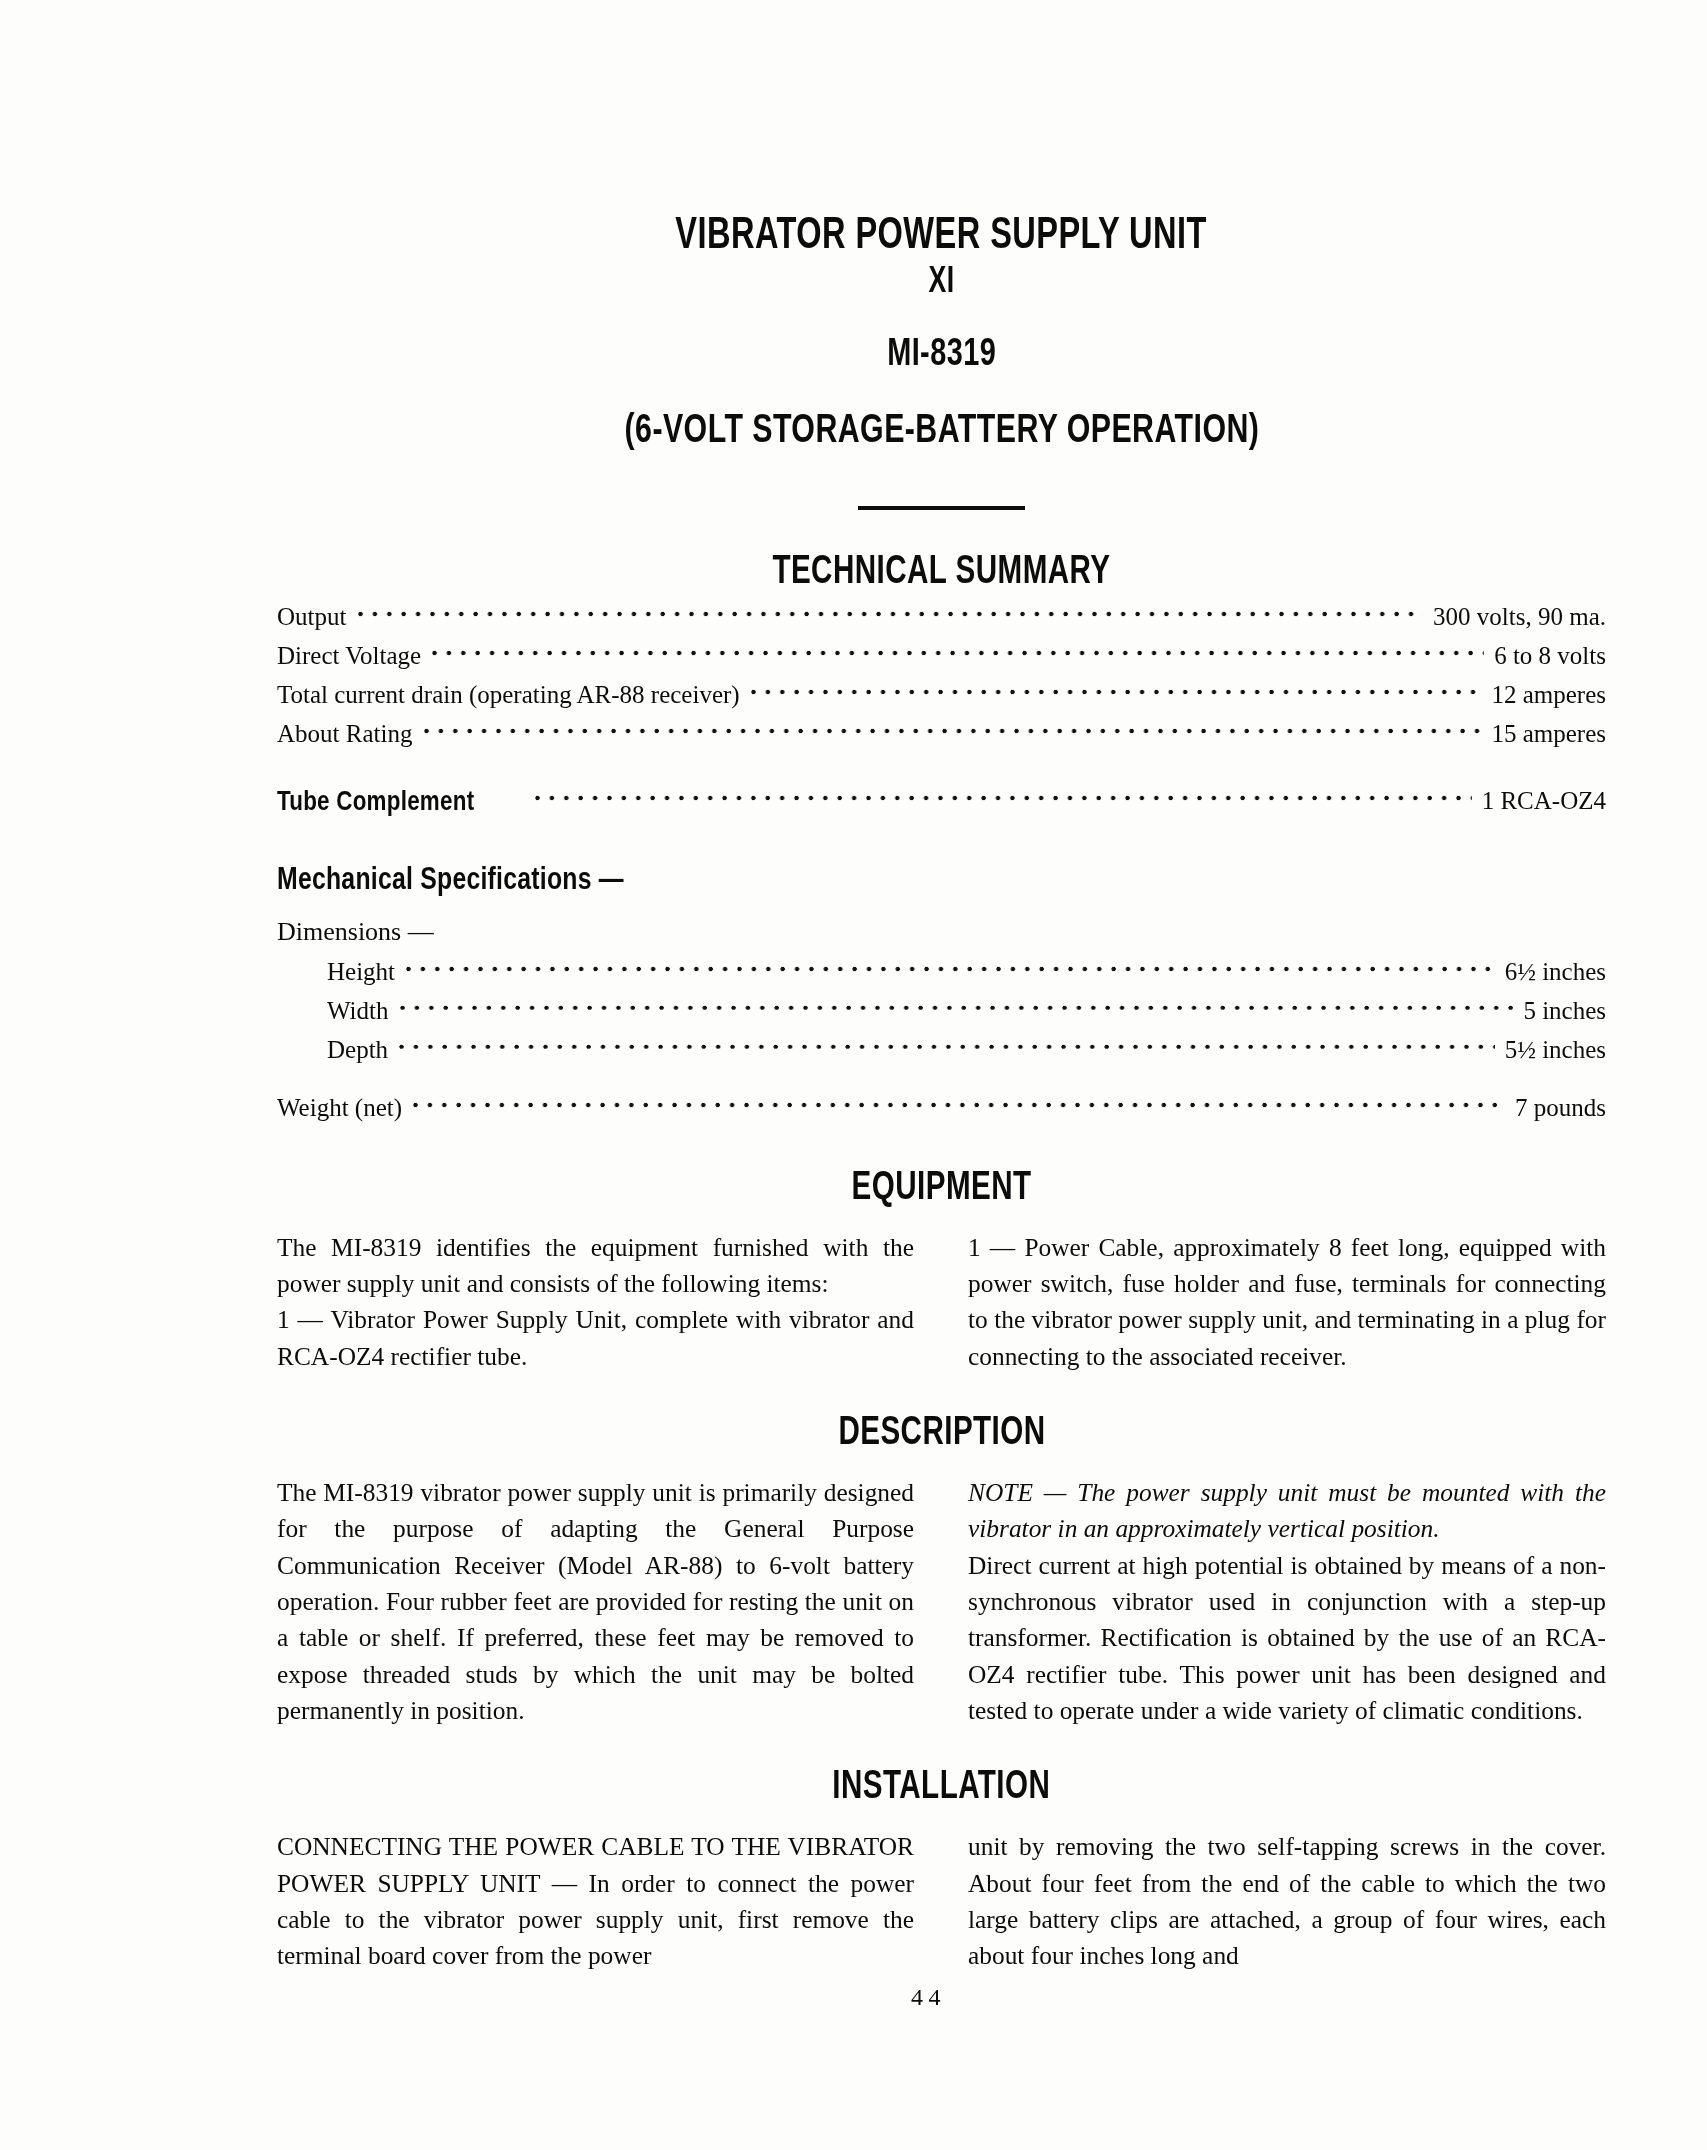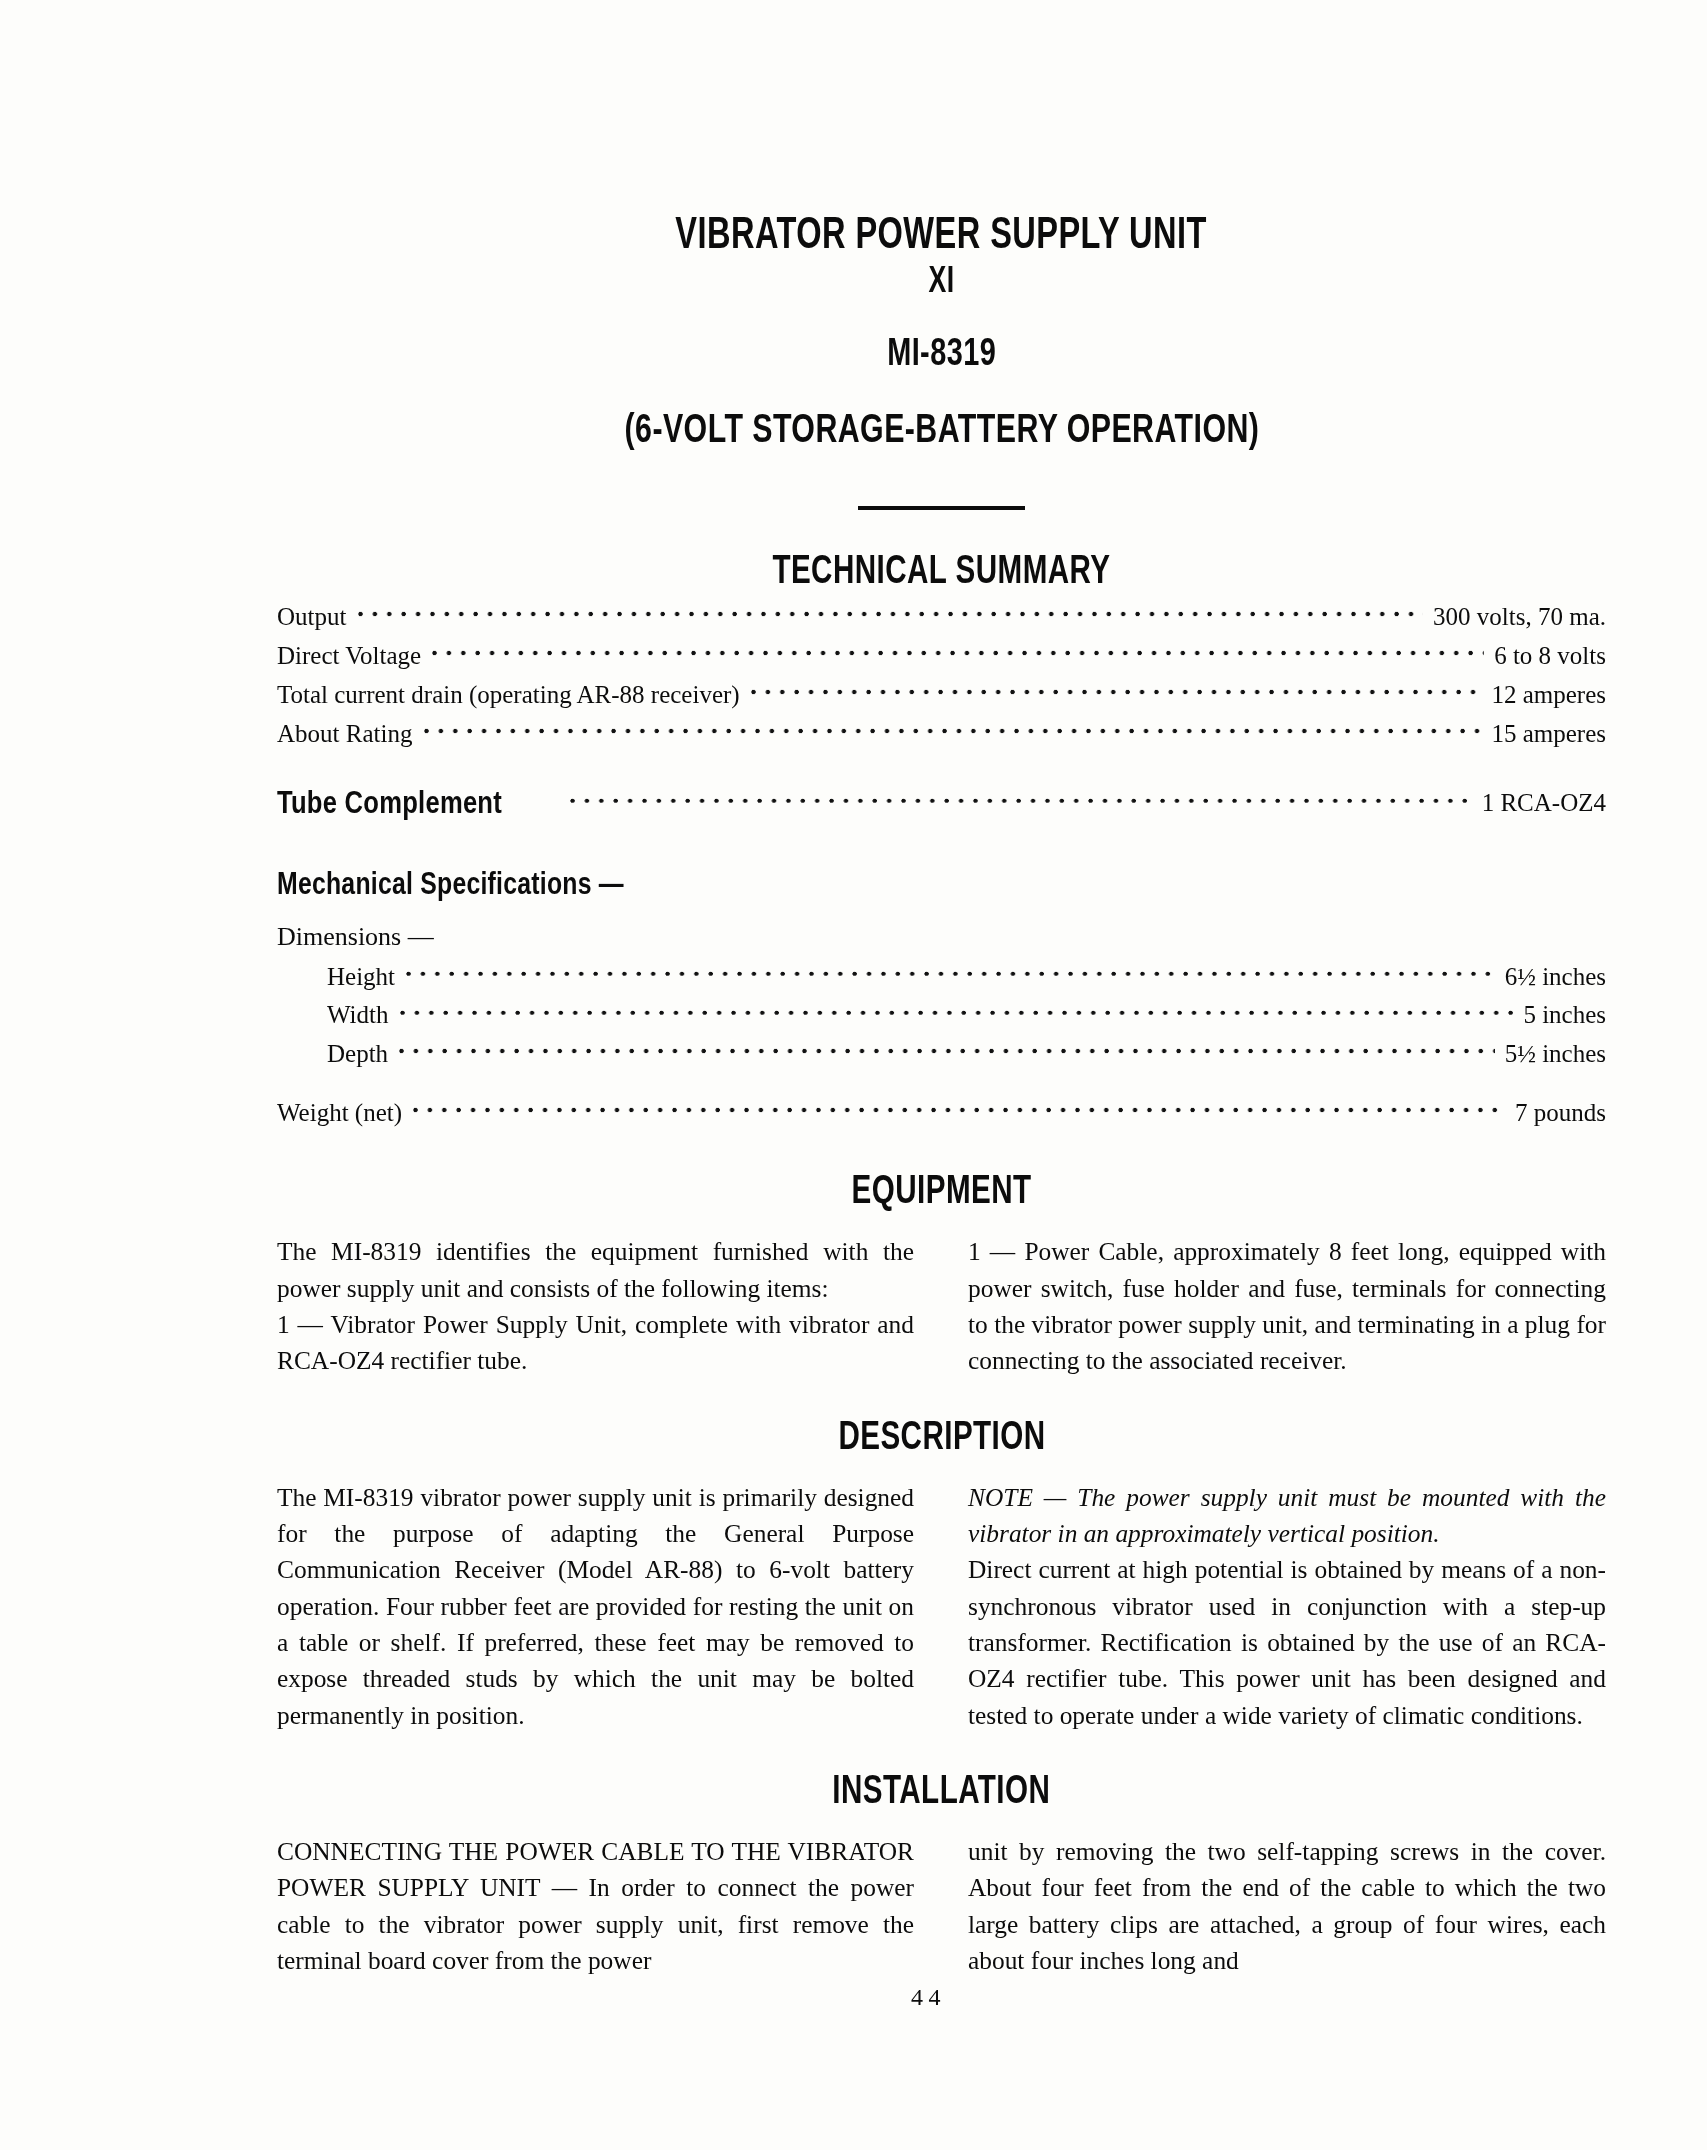--- a/index.html
+++ b/index.html
@@ -51,21 +51,21 @@
   .spec-head { font-size: 31px; margin-top: 28px; }
   .spec-block { margin-top: 6.3px; }
   .spec-row {
     display: flex;
     align-items: center;
     margin-top: 9.4px;
     font-size: 25px;
     line-height: 1.18;
   }
   .spec-label, .spec-value { white-space: nowrap; }
-  .spec-label.sans { font-size: 32px; }
+  .spec-label.sans { font-size: 28px; }
   .leader {
     flex: 1;
     height: 5.6px;
     margin: 0 10px 5.6px 11.3px;
     background-image: radial-gradient(circle at 2.5px 2.8px, #111 1.9px, rgba(0,0,0,0) 2.4px);
     background-size: 14.4px 5.6px;
     background-repeat: repeat-x;
     background-position: 0 100%;
   }
   .indent { padding-left: 50px; }
@@ -118,21 +118,21 @@
 
     <div class="h-center tech-head">
       <span class="gothic condense">TECHNICAL SUMMARY</span>
     </div>
 
 
     <div class="spec-block">
       <div class="spec-row">
         <span class="spec-label">Output</span>
         <span class="leader"></span>
-        <span class="spec-value">300 volts, 70 ma.</span>
+        <span class="spec-value">300 volts, 90 ma.</span>
       </div>
       <div class="spec-row">
         <span class="spec-label">Direct Voltage</span>
         <span class="leader"></span>
         <span class="spec-value">6 to 8 volts</span>
       </div>
       <div class="spec-row">
         <span class="spec-label">Total current drain (operating AR-88 receiver)</span>
         <span class="leader"></span>
         <span class="spec-value">12 amperes</span>

